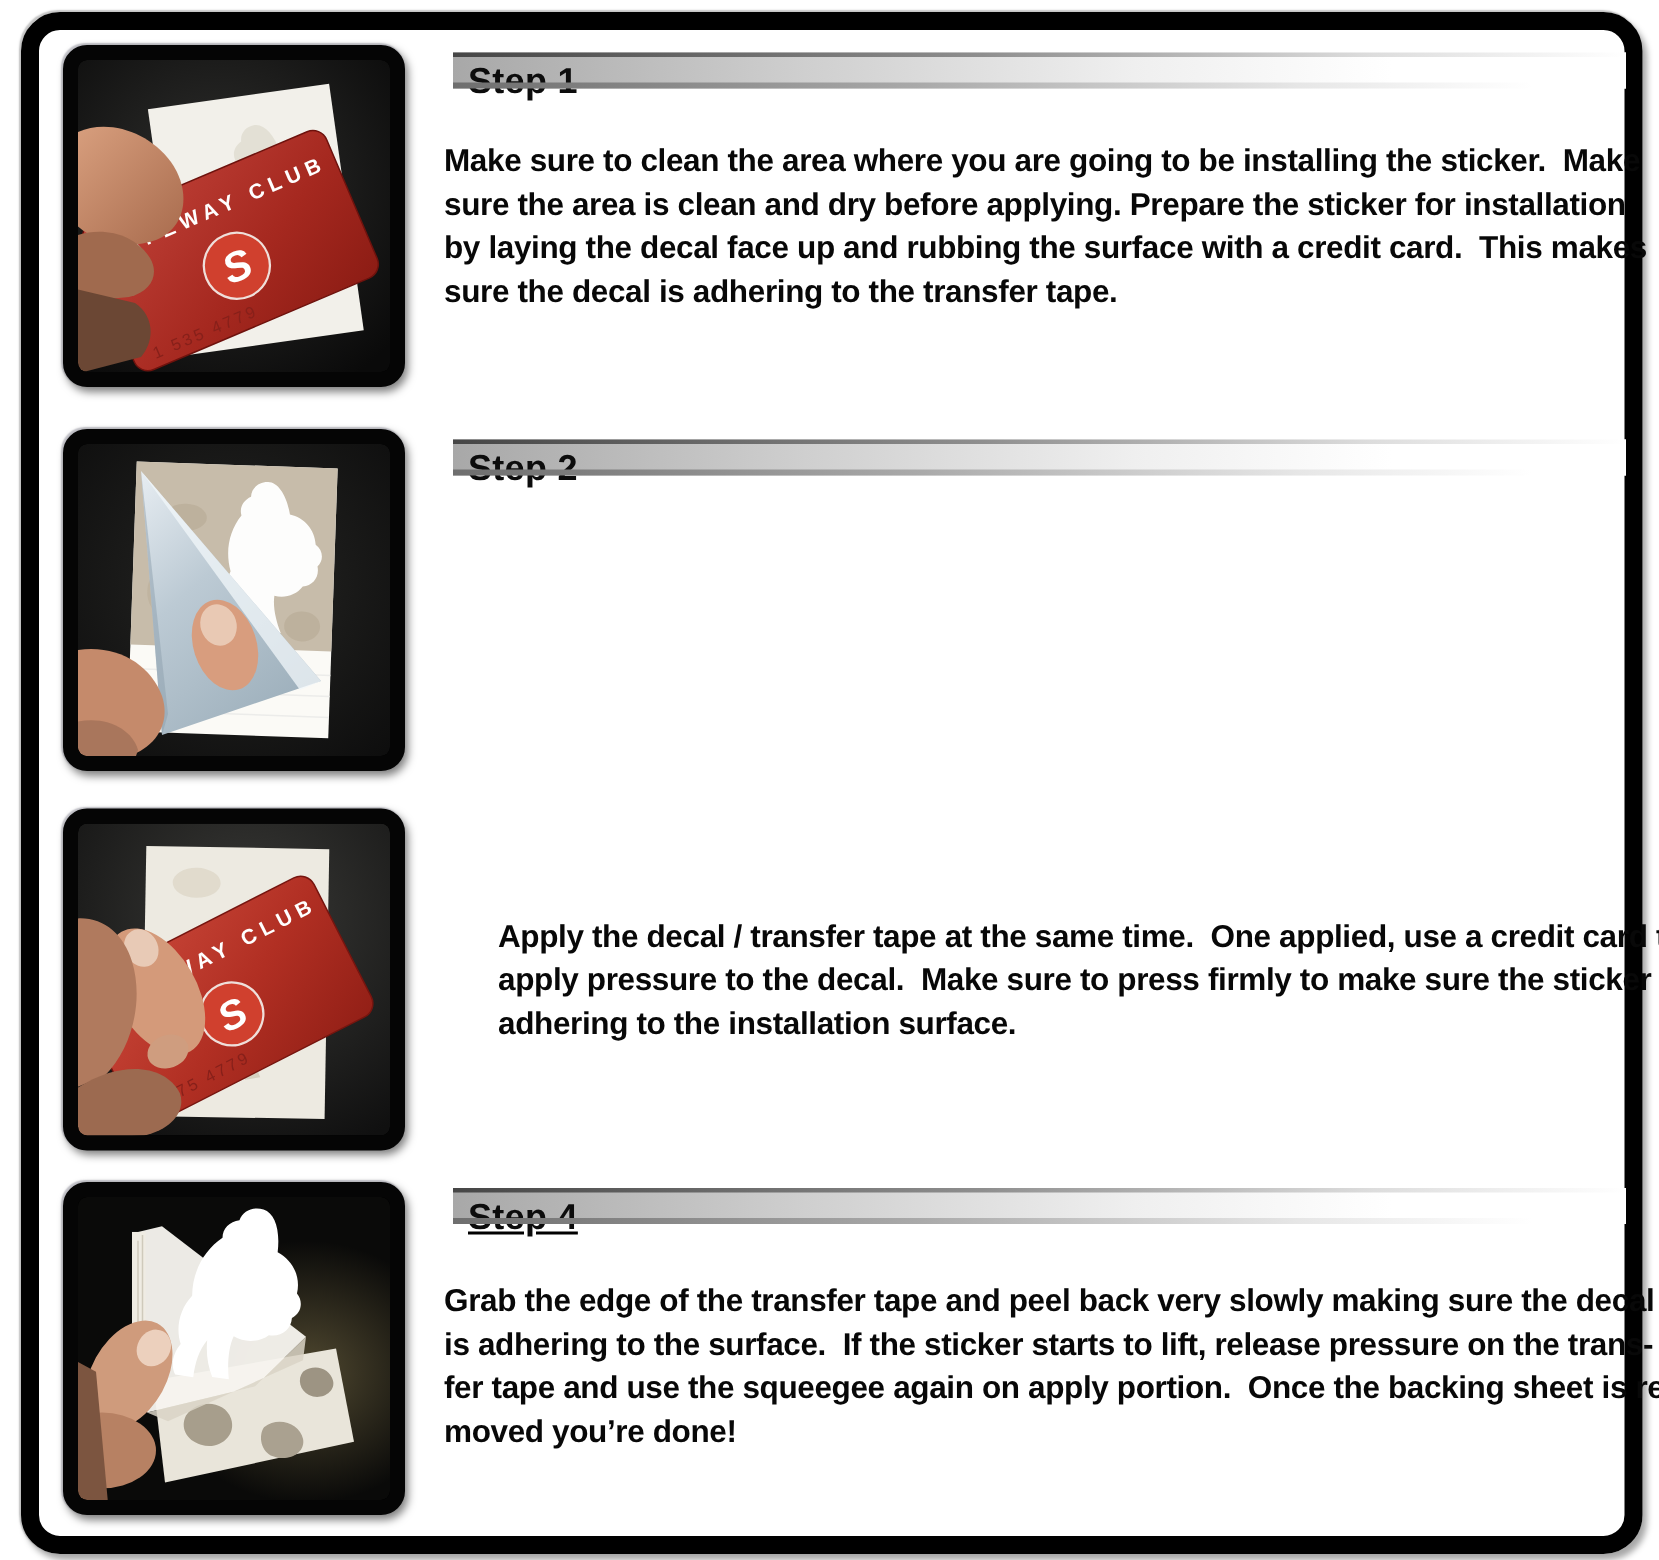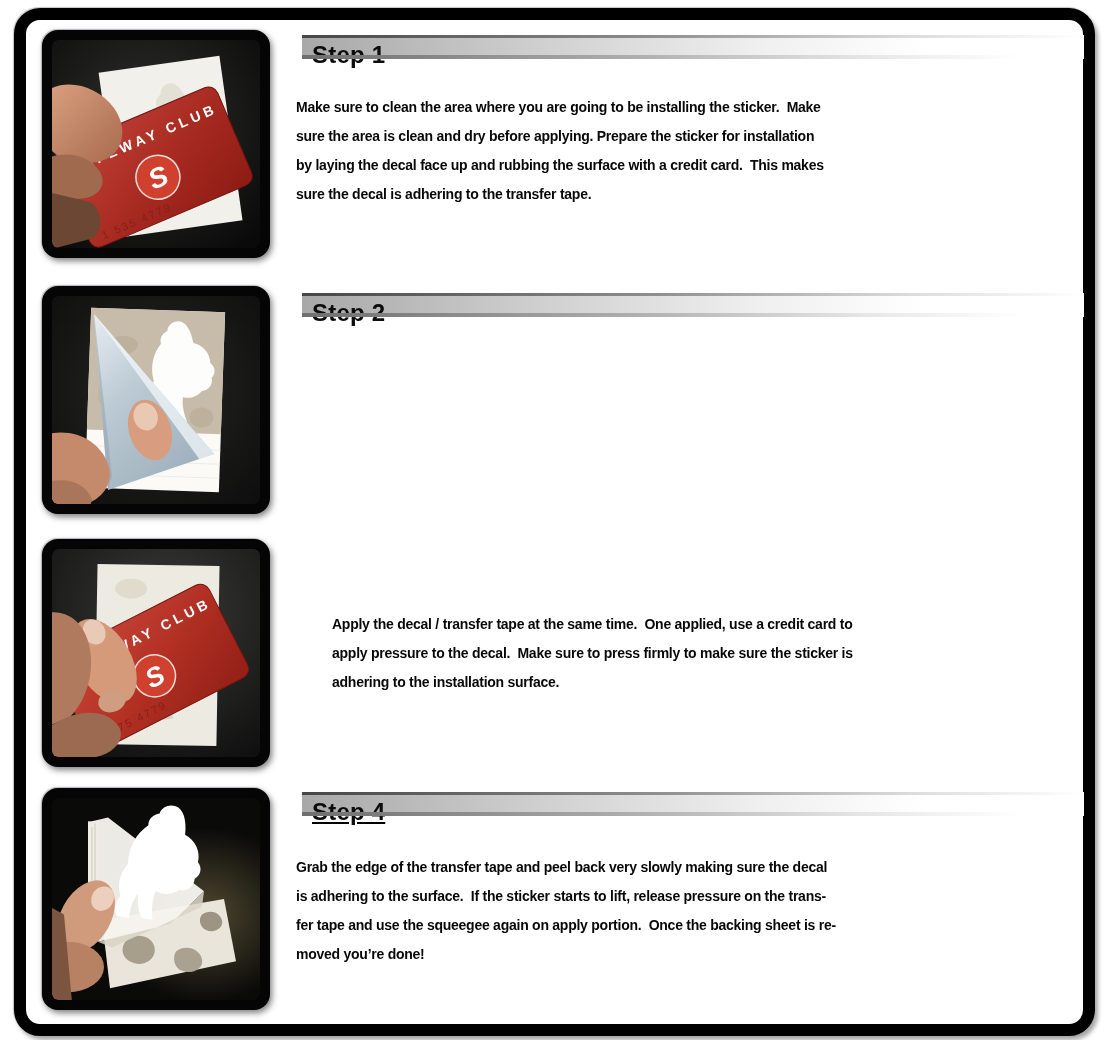--- a/index.html
+++ b/index.html
@@ -17,21 +17,21 @@
        background:linear-gradient(to right,#a8a8a8 0%,#cfcfcf 30%,#efefef 58%,#ffffff 80%);}
   .bar::before{content:"";position:absolute;left:0;top:0;right:0;height:3px;
        background:linear-gradient(to right,#464646 0%,#8e8e8e 45%,#dcdcdc 78%,#ffffff 100%);}
   .bar::after{content:"";position:absolute;left:0;bottom:0;right:0;height:4px;
        background:linear-gradient(to right,#6e6e6e 0%,#aaaaaa 40%,#e6e6e6 72%,#ffffff 92%);}
   .b1{top:35px;} .b2{top:293px;} .b3{top:549px;} .b4{top:792px;text-decoration:underline;}
   .bar .title{position:relative;display:block;padding-left:10px;line-height:40px;
        font-size:24px;font-weight:bold;color:#0c0c0c;letter-spacing:0.2px;}
   .text{position:absolute;left:296px;width:776px;color:#080808;}
   .t1{top:93px;} .t2{top:355px;} .t3{top:610px;margin-left:36px;} .t4{top:853px;}
-  .para{margin:0;white-space:pre;font-size:14px;line-height:29px;font-weight:bold;
+  .para{margin:0;white-space:pre;font-size:21px;line-height:29px;font-weight:bold;
         letter-spacing:-0.25px;}
   .para + .para{margin-top:19px;}
 </style>
 </head>
 <body>
 
 <div class="page">
   <div class="frame"></div>
 
   <div class="photo p1" aria-label="Hand rubbing a red Safeway Club card over the decal laid face up">

